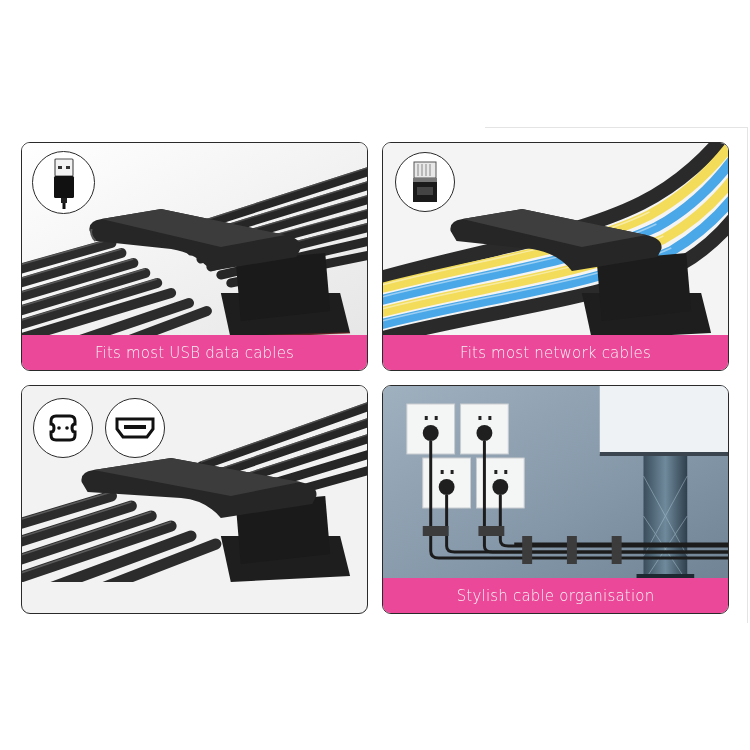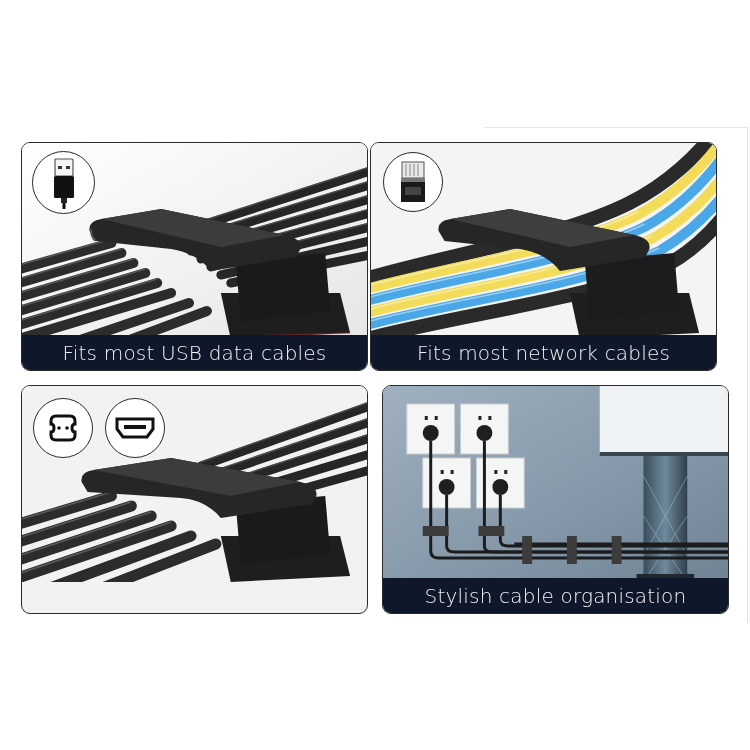--- a/index.html
+++ b/index.html
@@ -9,31 +9,31 @@
   .frame-line-top { position: absolute; left: 485px; top: 127px; width: 263px; height: 1px; background: #e4e4e4; }
   .frame-line-right { position: absolute; left: 747px; top: 127px; width: 1px; height: 496px; background: #e4e4e4; }
 
   .panel {
     position: absolute; width: 347px; height: 229px;
     border-radius: 9px; overflow: hidden;
     border: 1.5px solid #2a2a2a;
     background: #f2f2f2;
   }
   .p1 { left: 21px; top: 142px; }
-  .p2 { left: 370px; top: 142px; }
+  .p2 { left: 382px; top: 142px; }
   .p3 { left: 21px; top: 385px; }
   .p4 { left: 382px; top: 385px; text-align: right; }
 
   .scene { position: absolute; left: 0; top: 0; width: 100%; height: 196px; overflow: hidden; }
   .scene svg { width: 100%; height: 100%; display: block; }
 
   .caption {
     position: absolute; left: 0; bottom: 0; width: 100%; height: 35px;
-    background: #0f172a; color: #f4f4f4;
-    font-family: "DejaVu Sans", sans-serif; font-size: 20px; font-weight: 300;
+    background: #ec4899; color: #f4f4f4;
+    font-family: "DejaVu Sans", sans-serif; font-size: 15px; font-weight: 300;
     letter-spacing: 0.2px;
     display: flex; align-items: center; justify-content: center;
     white-space: nowrap;
   }
 
   .badge {
     position: absolute; border-radius: 50%;
     border: 1.5px solid #2a2a2a; background: #ffffff;
     display: flex; align-items: center; justify-content: center;
   }

